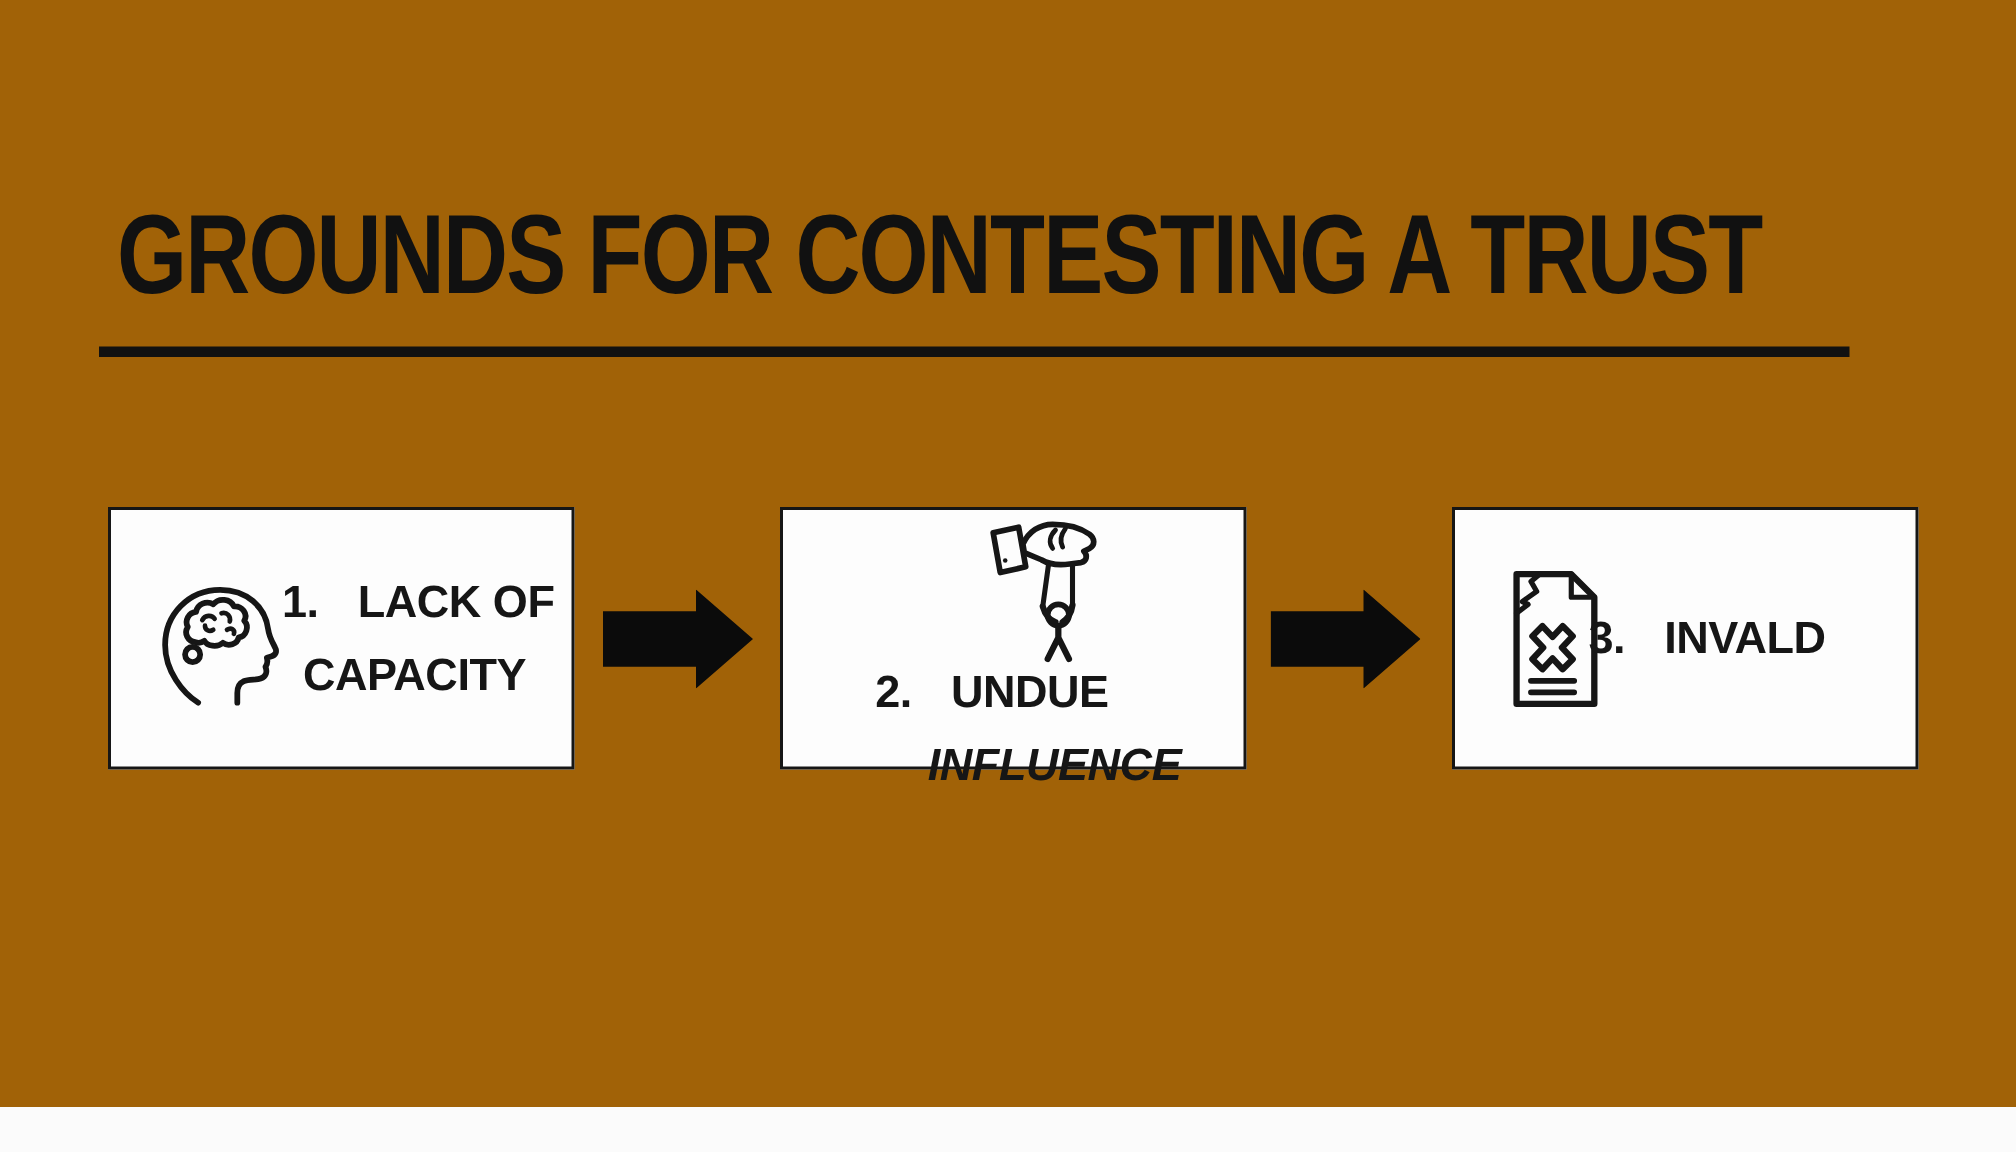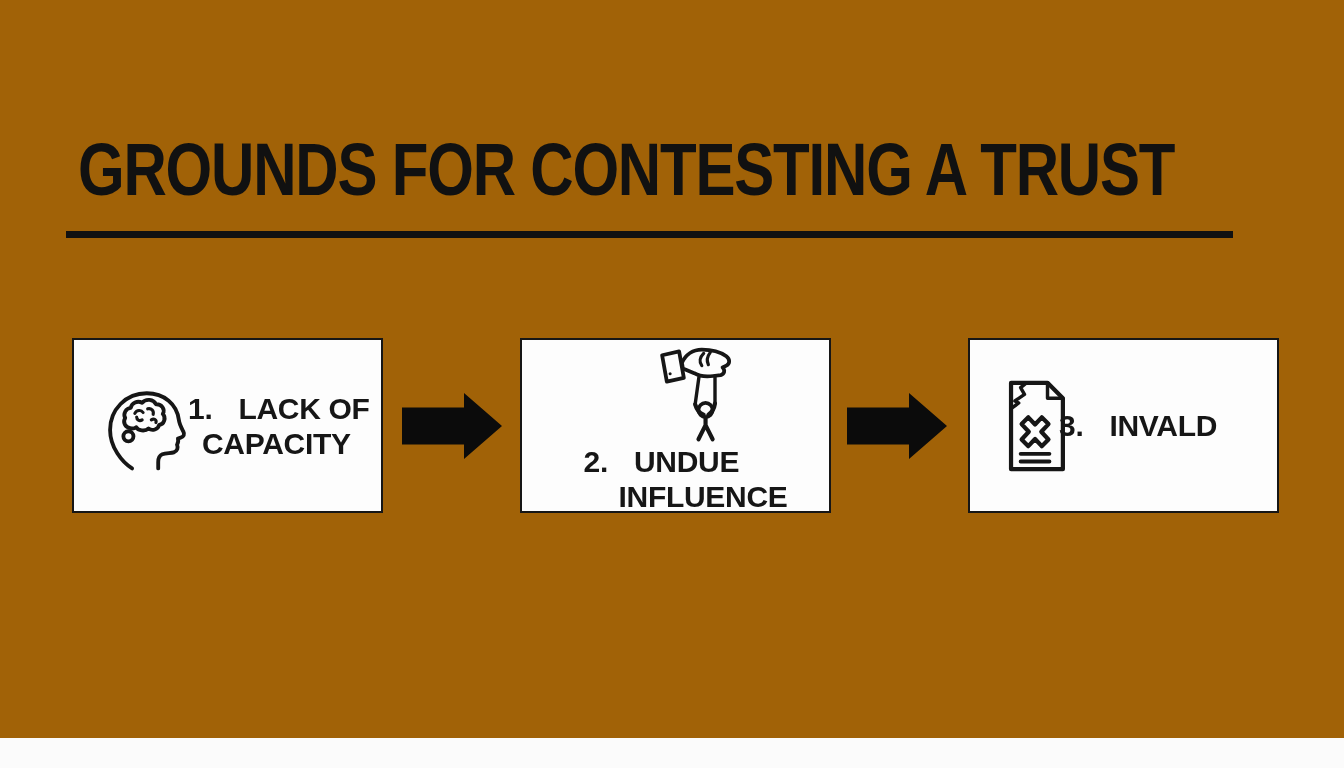--- a/index.html
+++ b/index.html
@@ -55,22 +55,22 @@
     font-weight: 700;
     font-size: 30px;
     line-height: 35px;
     letter-spacing: -0.3px;
     color: #161616;
     white-space: nowrap;
     position: relative;
     z-index: 2;
   }
   .step-label .word { margin-left: 26px; }
-  .step-label .l2 { margin-left: 14px; }
-  .box2 .step-label .l2, .box3 .step-label .l2 { margin-left: 35px; }
+  .step-label .l2 { margin-left: 14px; margin-top: 14px; }
+  .box2 .step-label .l2, .box3 .step-label .l2 { margin-left: 35px; font-style: italic; }
 
   .flow-arrow {
     position: absolute;
     top: 393px;
     width: 100px; height: 66px;
     background: #0b0b0b;
     clip-path: polygon(0 22%, 62% 22%, 62% 0, 100% 50%, 62% 100%, 62% 78%, 0 78%);
   }
   .arrow1 { left: 402px; }
   .arrow2 { left: 847px; }

